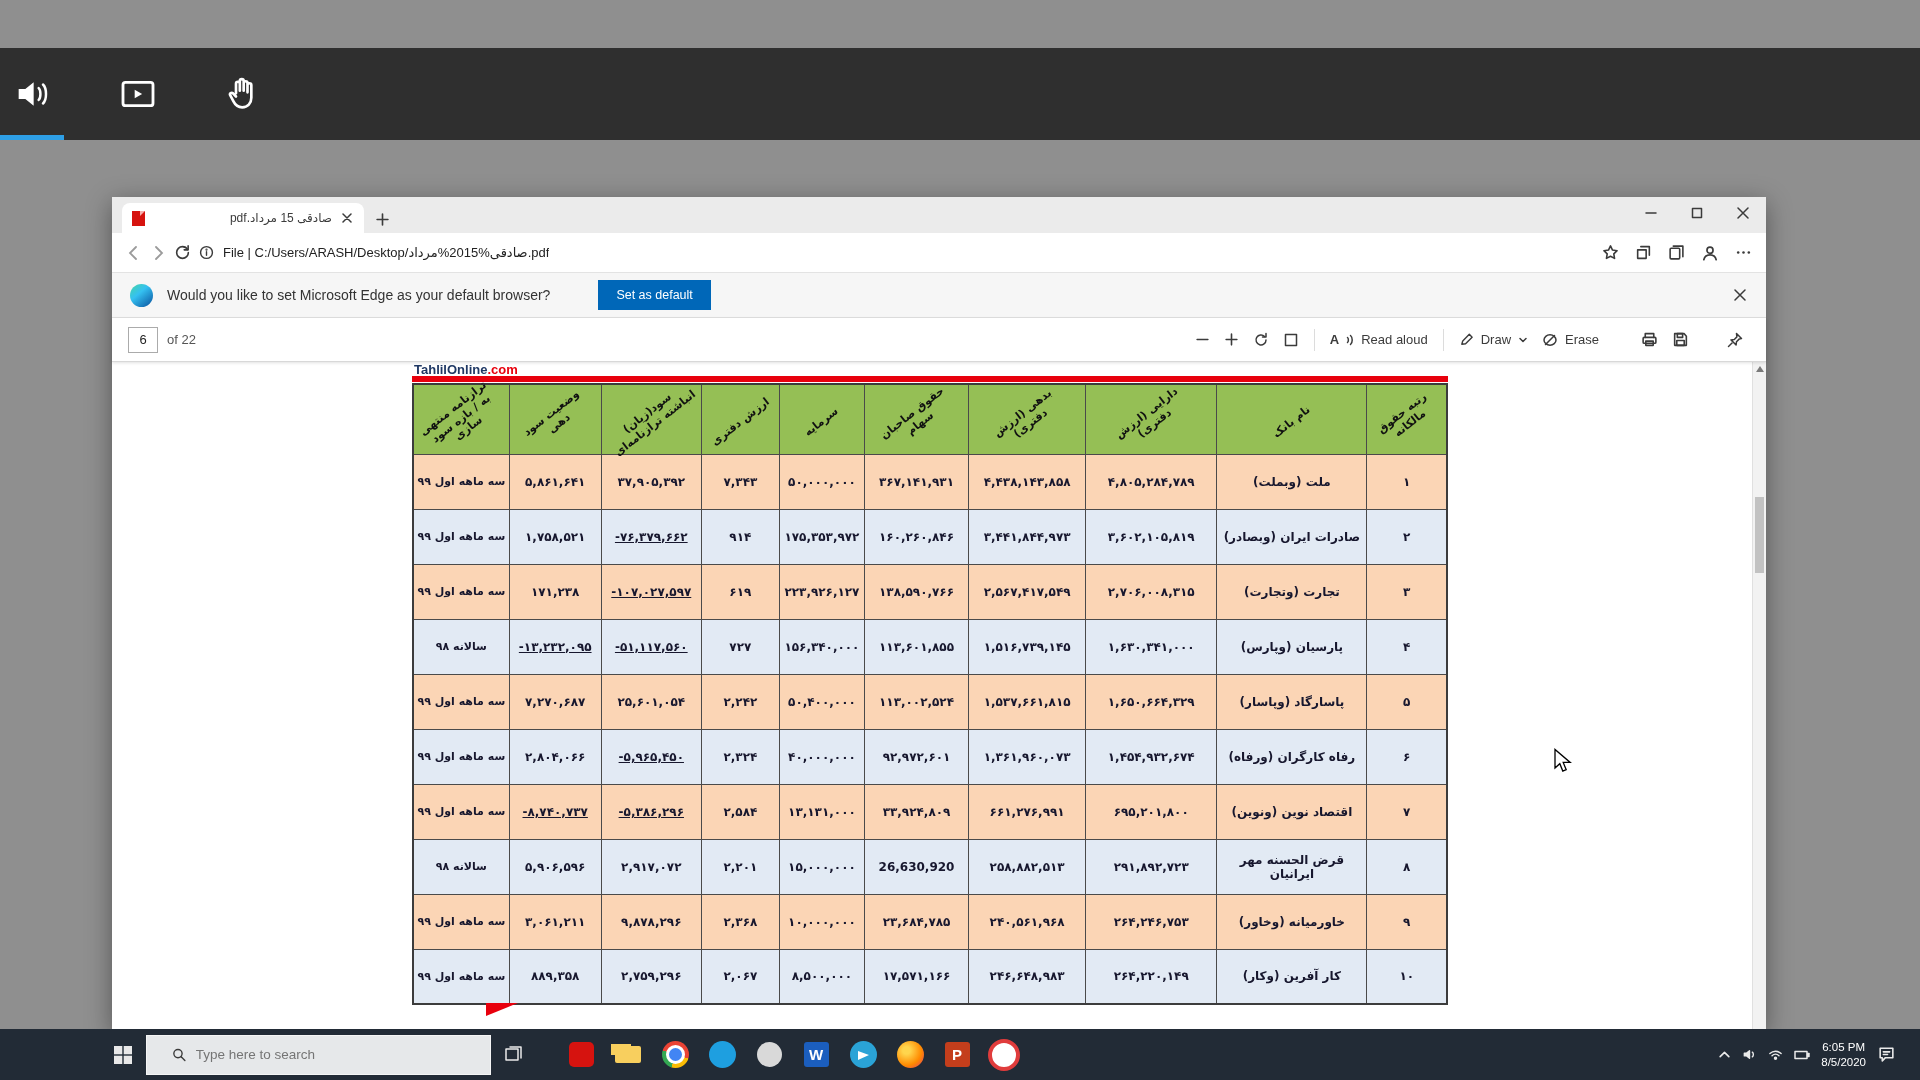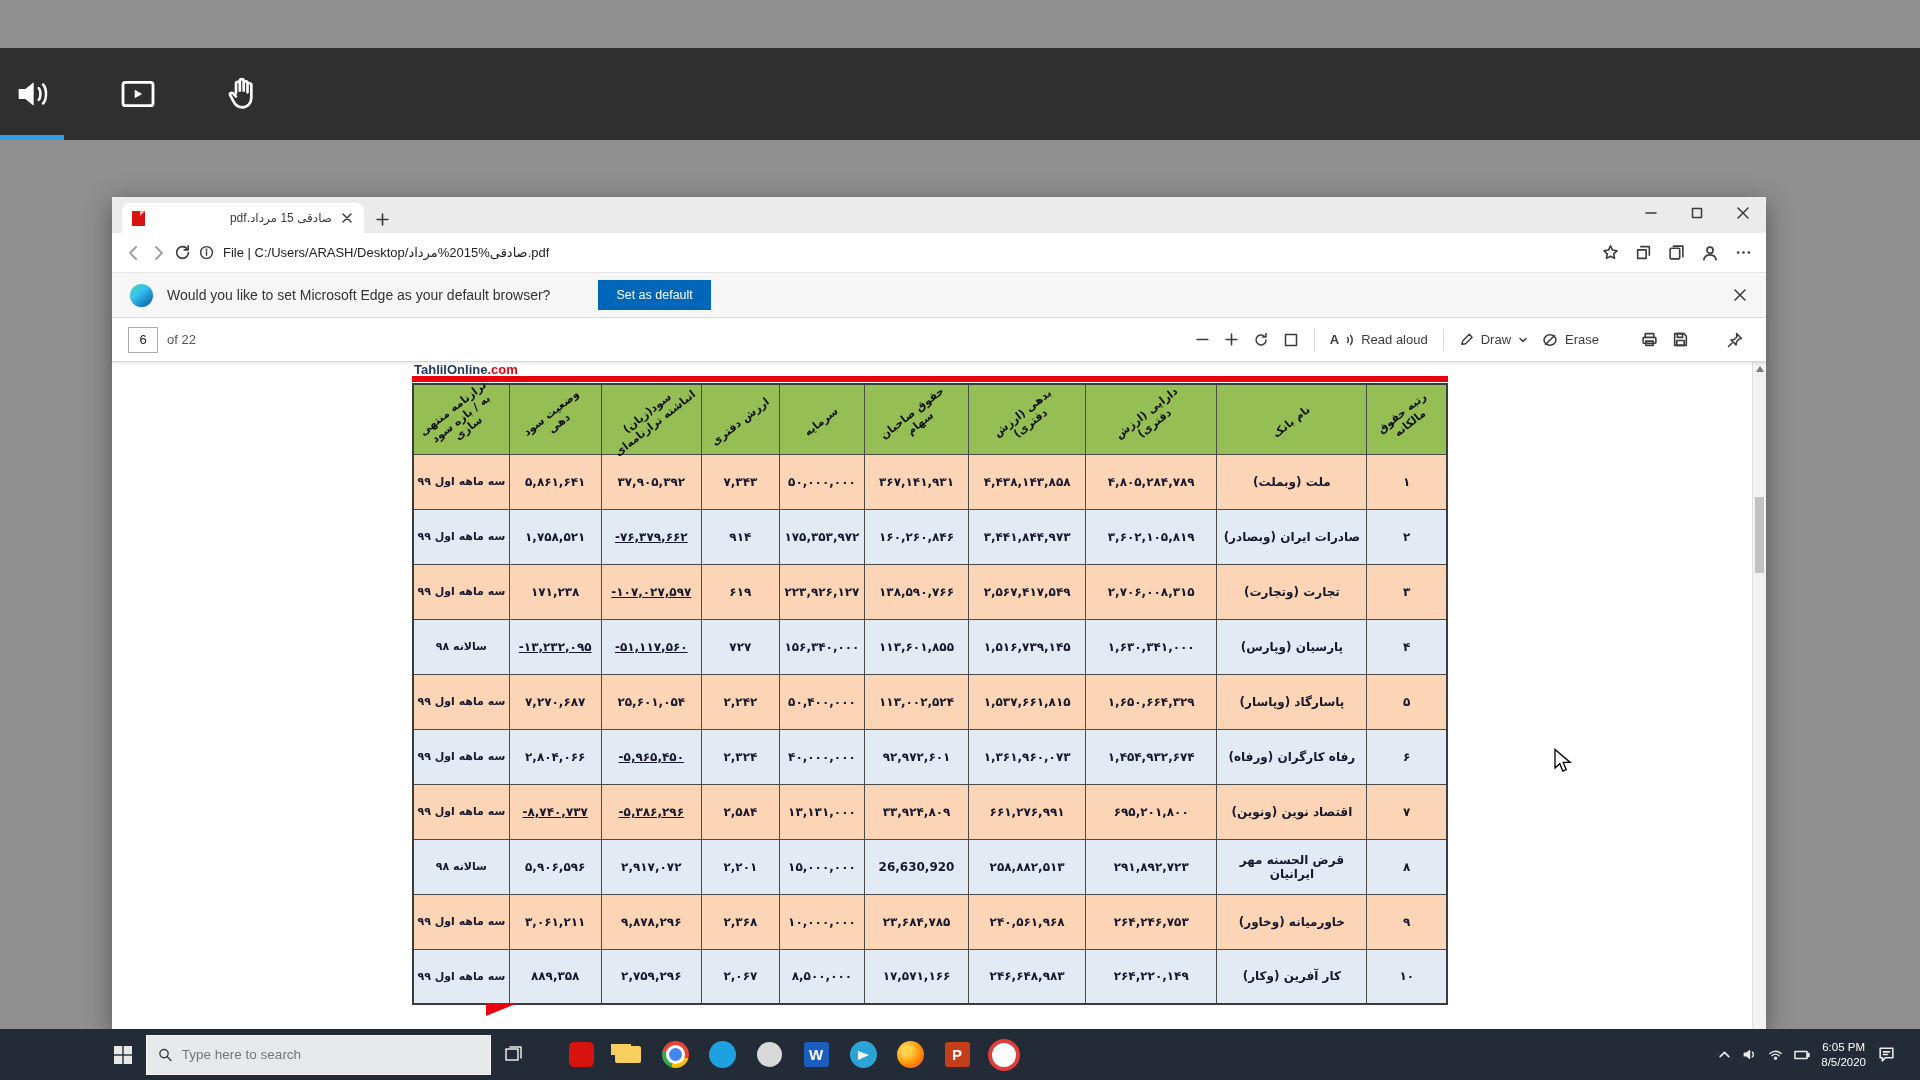--- a/index.html
+++ b/index.html
@@ -77,21 +77,21 @@
   .neg { text-decoration: underline; }
 
   
   .pdf-scrollbar { position: absolute; right: 0; top: 0; bottom: 0; width: 14px; background: #f2f2f2; border-left: 1px solid #e0e0e0; }
   .pdf-scroll-up { position: absolute; top: 4px; left: 3px; width: 0; height: 0; border-left: 4px solid transparent; border-right: 4px solid transparent; border-bottom: 6px solid #7a7a7a; }
   .pdf-thumb { position: absolute; left: 2px; right: 2px; top: 135px; height: 76px; background: #c2c2c2; }
 
   
   .taskbar { position: absolute; left: 0; top: 1029px; width: 1920px; height: 51px; background: #222b36; display: flex; align-items: center; padding-left: 100px; z-index: 5; }
   .start-btn { width: 46px; height: 100%; display: flex; align-items: center; justify-content: center; cursor: pointer; }
-  .searchbox { width: 345px; height: 40px; background: #e6e8ea; border: 1px solid #f5f5f5; display: flex; align-items: center; gap: 9px; padding: 0 11px; }
+  .searchbox { width: 345px; height: 40px; background: #e6e8ea; border: 1px solid #f5f5f5; display: flex; align-items: center; gap: 9px; padding: 0 25px; }
   .searchbox input { border: none; background: transparent; outline: none; font-size: 13.5px; color: #4e5257; width: 100%; font-family: inherit; }
   .taskview-btn { width: 44px; height: 100%; display: flex; align-items: center; justify-content: center; cursor: pointer; }
   .tb-apps { display: flex; align-items: center; gap: 15px; margin-left: 30px; }
   .tb-app { width: 32px; height: 32px; position: relative; display: flex; align-items: center; justify-content: center; cursor: pointer; }
   .app-acrobat-reader::before { content: ""; width: 25px; height: 25px; background: var(--c); border-radius: 5px; }
   .app-file-explorer::before { content: ""; width: 26px; height: 17px; background: var(--c); border-radius: 2px; box-shadow: -7px -5px 0 -3px var(--c); }
   .app-chrome::before { content: ""; width: 27px; height: 27px; border-radius: 50%; background: conic-gradient(#ea4335 0 30%, #fbbc05 30% 55%, #34a853 55% 80%, #ea4335 80% 100%); }
   .app-chrome::after { content: ""; position: absolute; width: 13px; height: 13px; border-radius: 50%; background: var(--c); border: 3px solid #fff; }
   .app-skype::before { content: ""; width: 27px; height: 27px; border-radius: 50%; background: var(--c); }
   .app-media-player::before { content: ""; width: 25px; height: 25px; border-radius: 50%; background: var(--c); }

